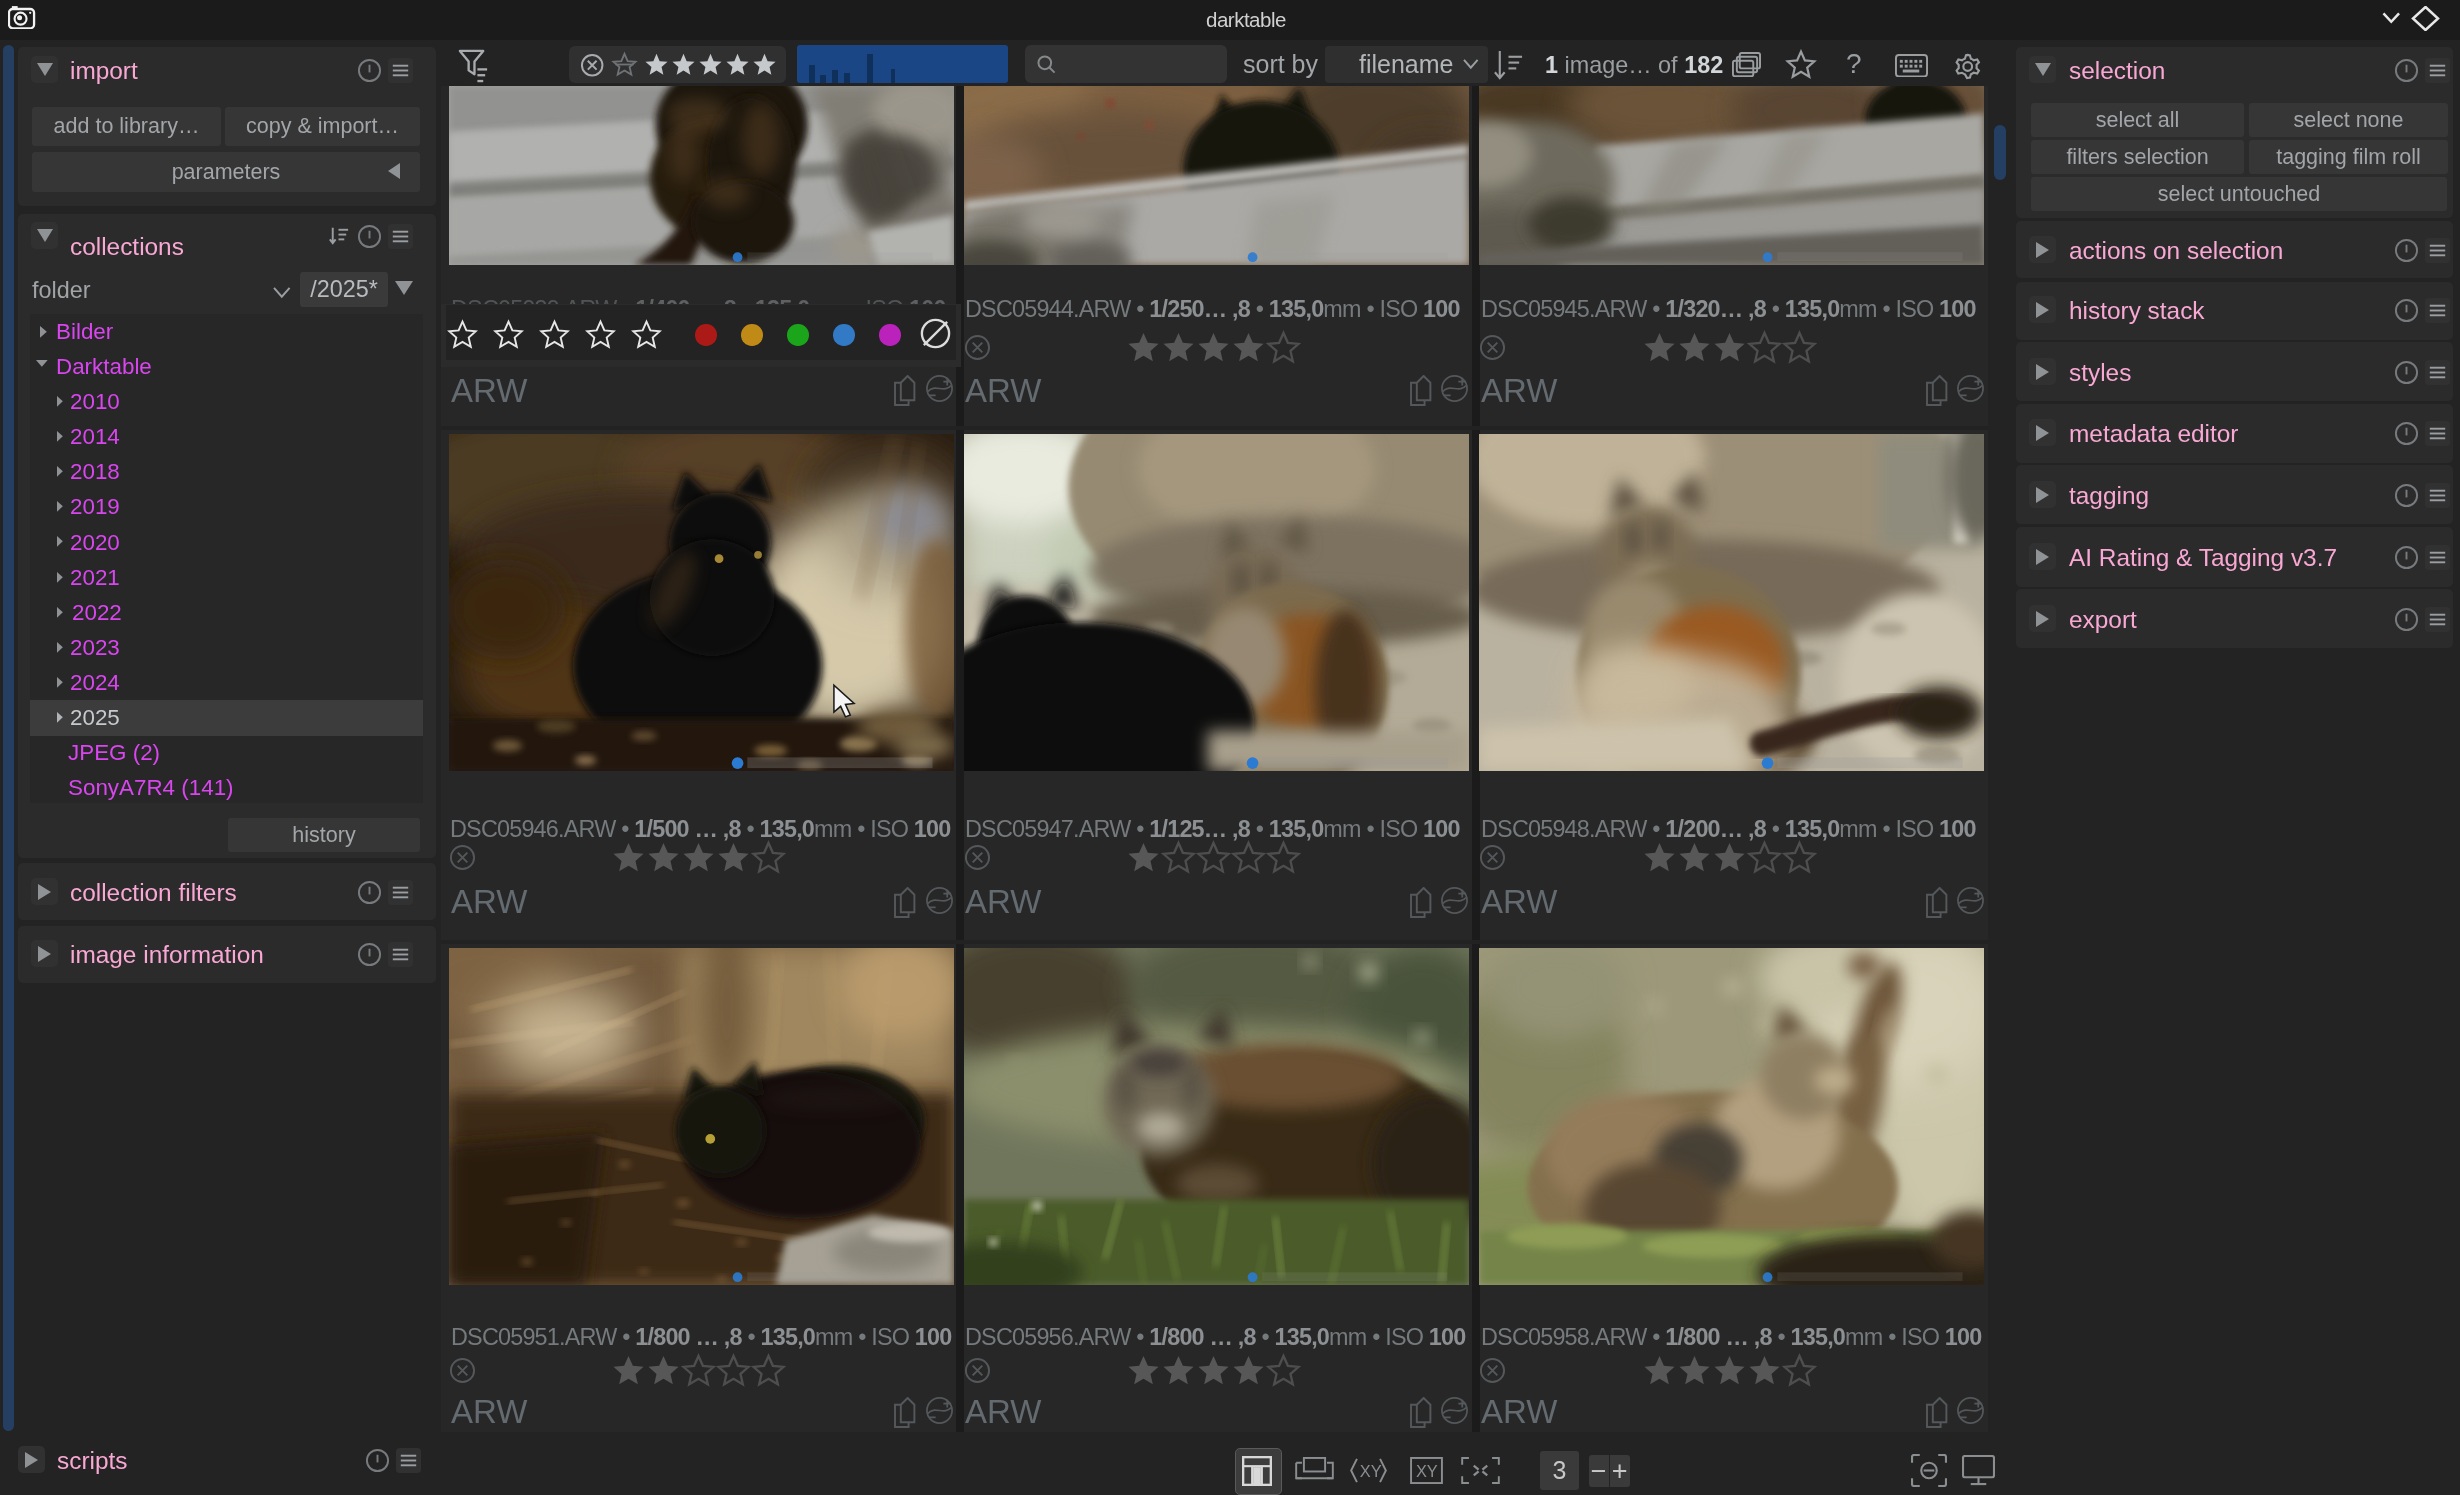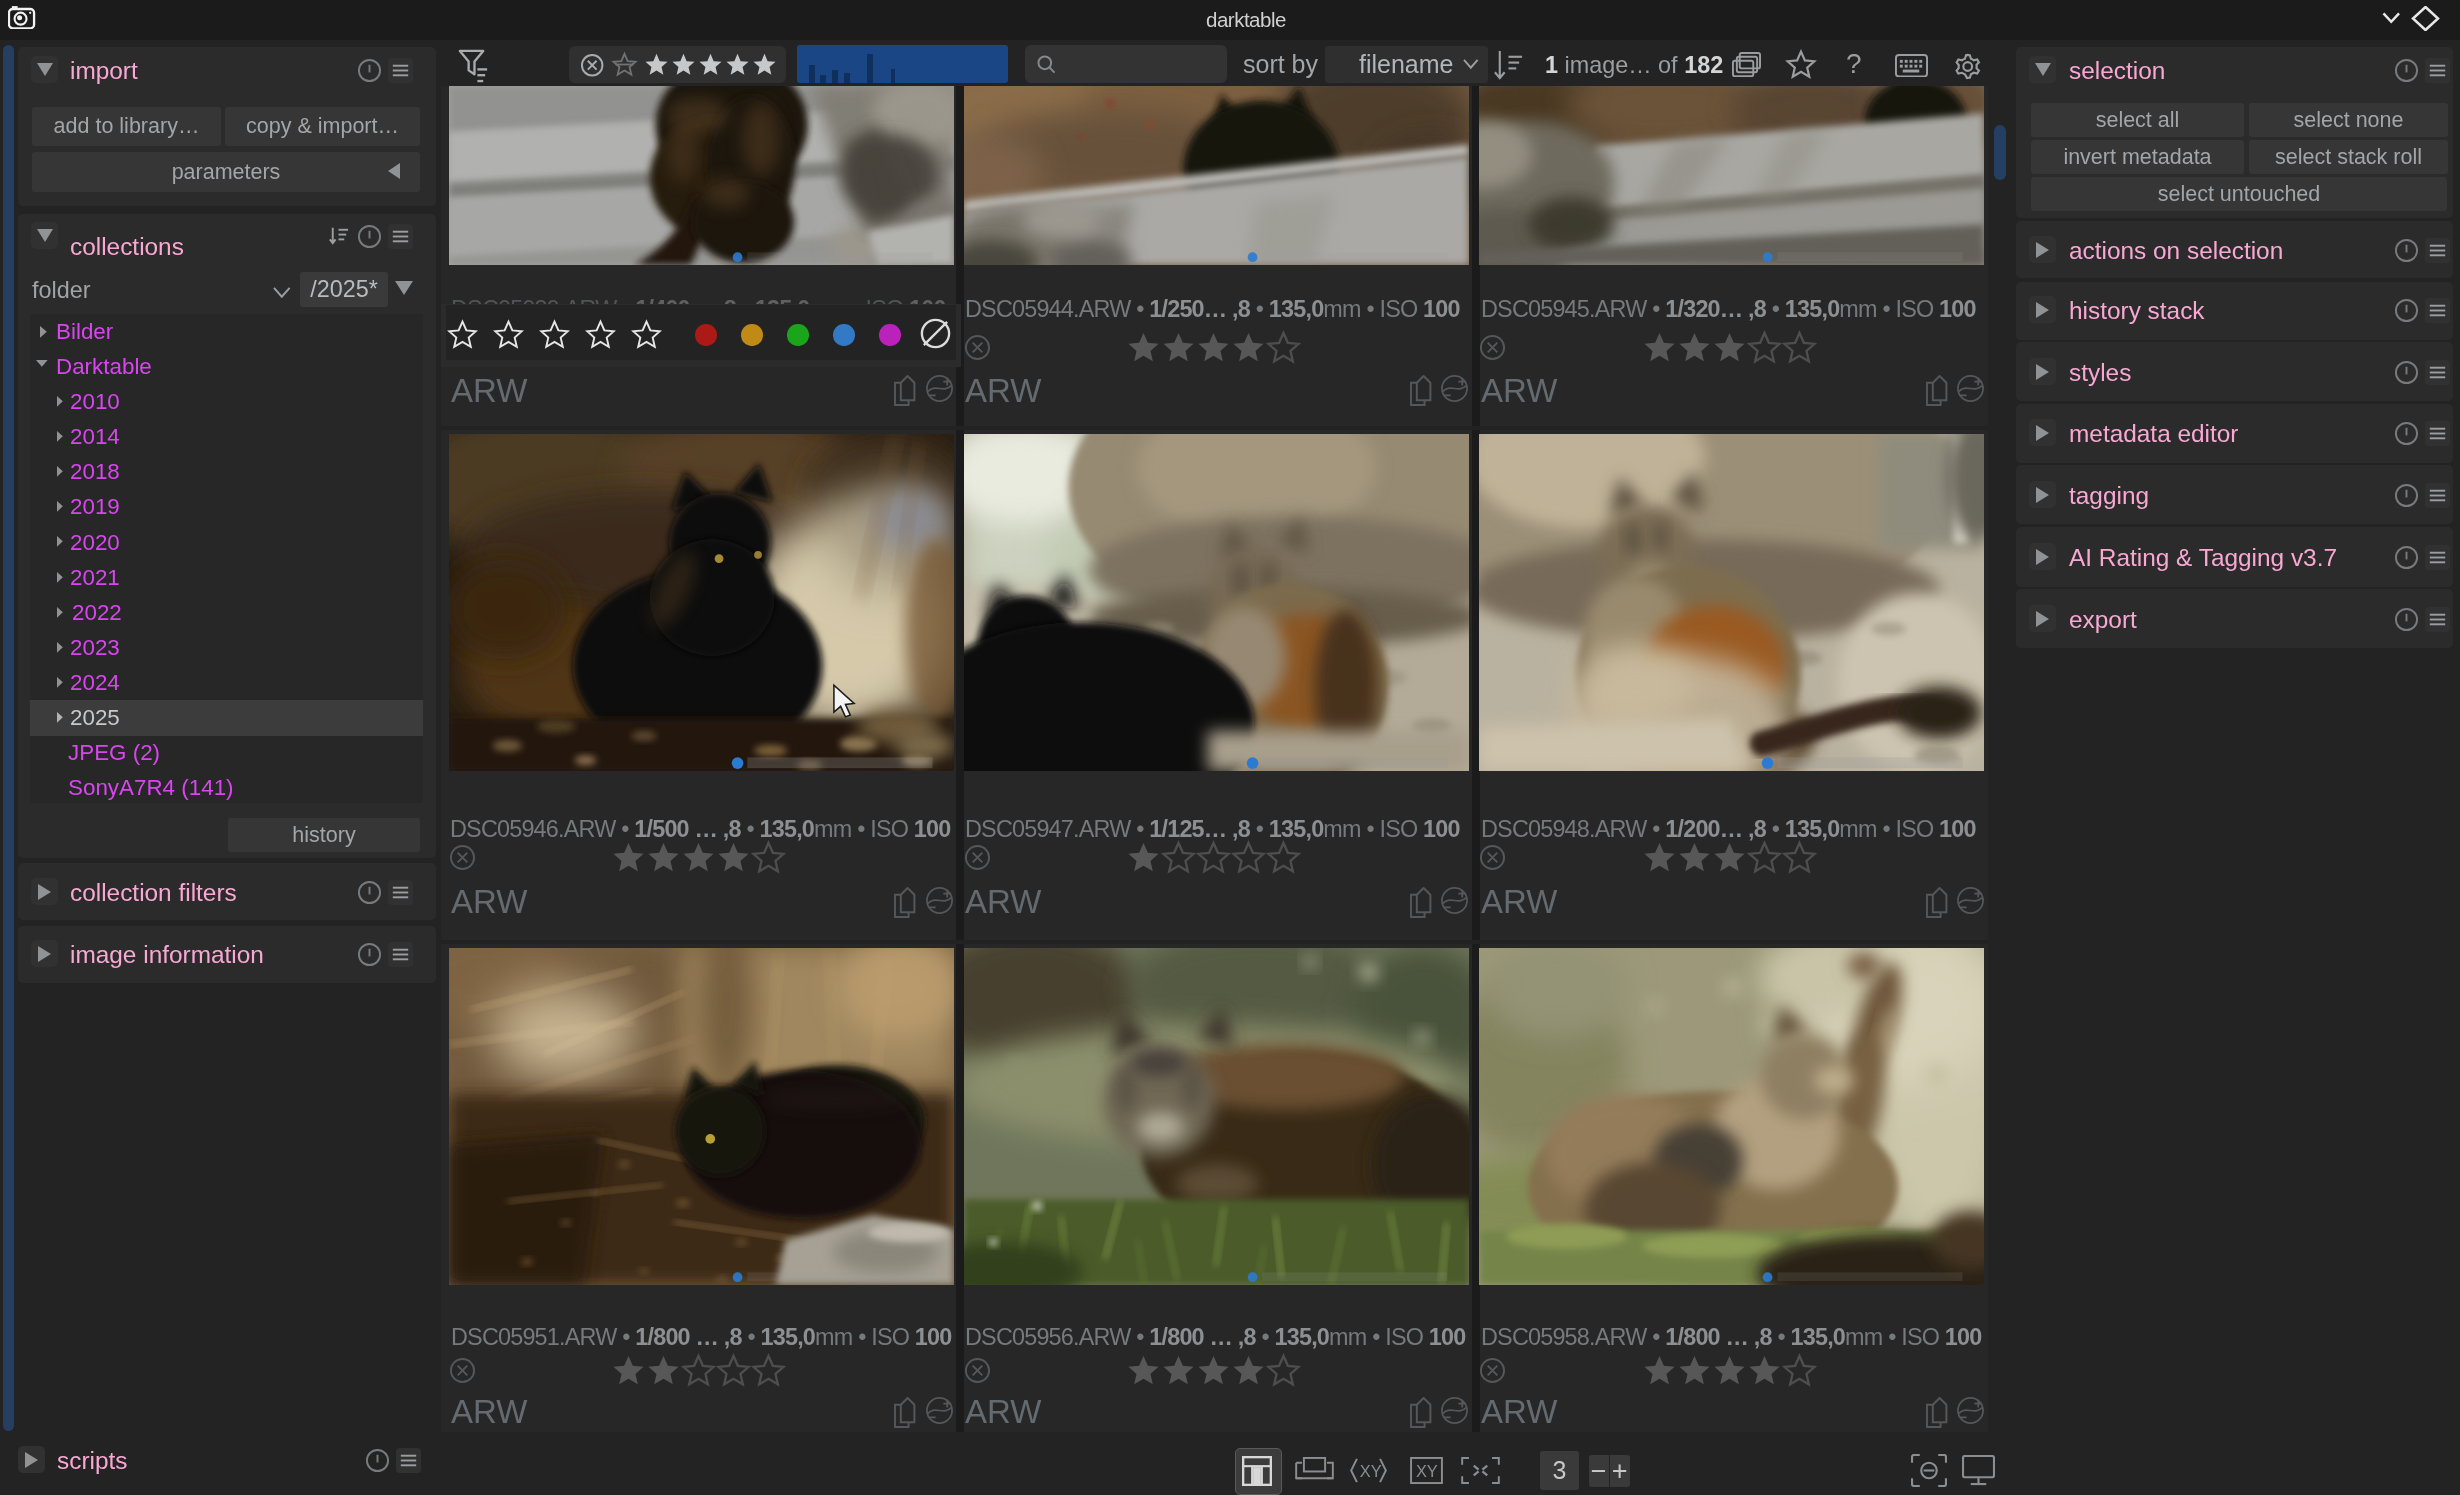--- a/index.html
+++ b/index.html
@@ -925,22 +925,22 @@
       <rect width="26" height="26" rx="4" fill="#313132"></rect>
       <g stroke="#9a9ea1" stroke-width="2">
         <line x1="5" y1="8" x2="21" y2="8"></line>
         <line x1="5" y1="13" x2="21" y2="13"></line>
         <line x1="5" y1="18" x2="21" y2="18"></line>
       </g>
     </svg>
 </div>
 <div class="btn" style="left:2031px;top:103px;width:213px;height:34px;">select all</div>
 <div class="btn" style="left:2249px;top:103px;width:199px;height:34px;">select none</div>
-<div class="btn" style="left:2031px;top:140px;width:213px;height:34px;">invert metadata</div>
-<div class="btn" style="left:2249px;top:140px;width:199px;height:34px;">select stack roll</div>
+<div class="btn" style="left:2031px;top:140px;width:213px;height:34px;">filters selection</div>
+<div class="btn" style="left:2249px;top:140px;width:199px;height:34px;">tagging film roll</div>
 <div class="btn" style="left:2031px;top:177px;width:416px;height:34px;">select untouched</div>
 <div class="panel" style="left:2016px;top:221px;width:437px;height:57px;"></div>
 <div class="tribox" style="left:2029px;top:236px;">
     <div class="tri-r"></div>
   </div>
 <div class="phead" style="left:2069px;top:237px;">actions on selection</div>
 <div class="icoset" style="left:2394px;top:238px;">
  <svg width="25" height="25" viewBox="0 0 26 26">
       <circle cx="13" cy="13" r="11" fill="none" stroke="#777b7e" stroke-width="2"></circle>
       <line x1="13" y1="7" x2="13" y2="15" stroke="#777b7e" stroke-width="2"></line>

